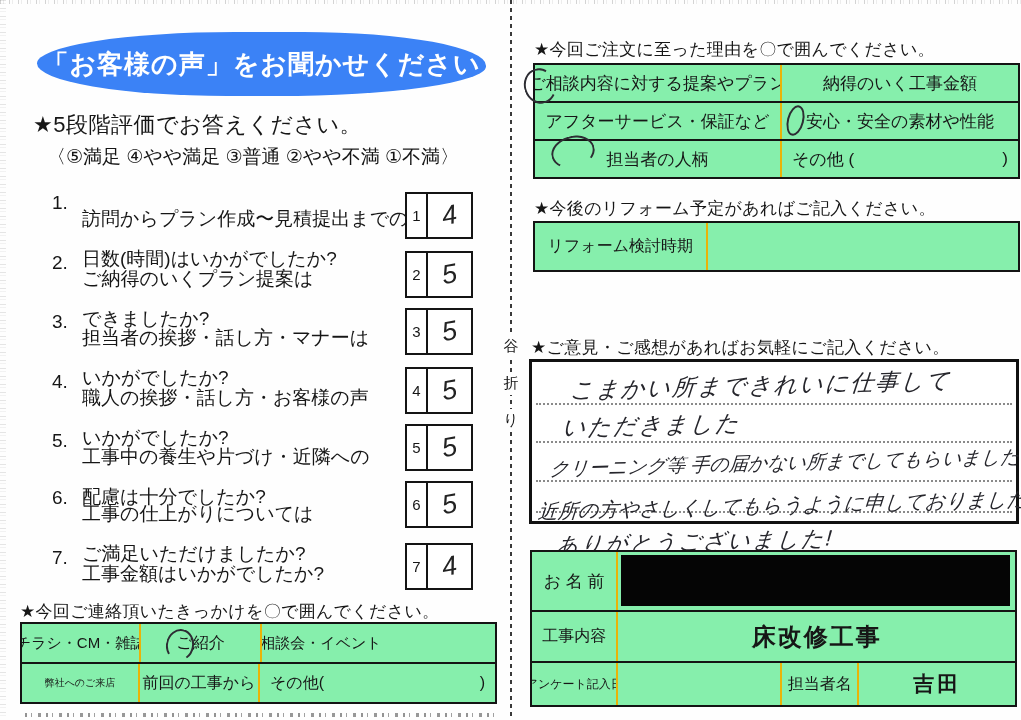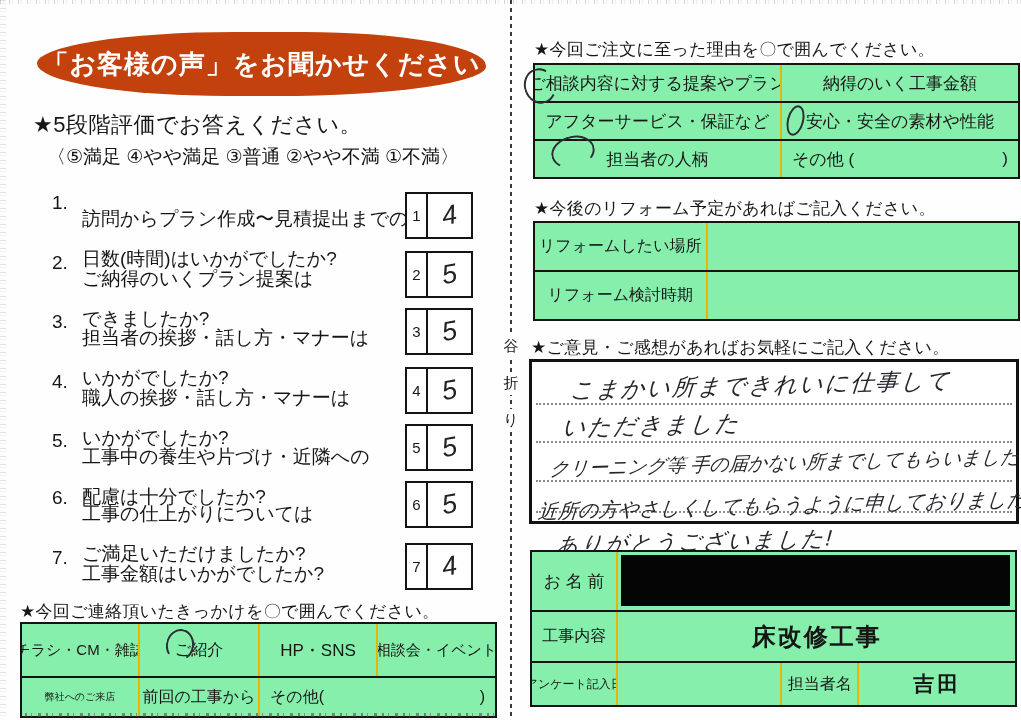--- a/index.html
+++ b/index.html
@@ -12,21 +12,21 @@
   
   .noise-top{position:absolute;left:0;top:0;width:1021px;height:4px;
     background:repeating-linear-gradient(90deg,rgba(0,0,0,.30) 0 1px,transparent 1px 3px,rgba(0,0,0,.12) 3px 4px,transparent 4px 9px);
     opacity:.55;}
   .noise-left{position:absolute;left:0;top:0;width:6px;height:720px;
     background:repeating-linear-gradient(180deg,rgba(0,0,0,.22) 0 1px,transparent 1px 3px,rgba(0,0,0,.10) 3px 4px,transparent 4px 8px);
     opacity:.45;}
   
   .title-oval{
     position:absolute;left:37px;top:32px;width:449px;height:64px;
-    background:#c2410c;border-radius:52% 48% 55% 50% / 58% 62% 55% 60%;
+    background:#3b82f6;border-radius:52% 48% 55% 50% / 58% 62% 55% 60%;
     display:flex;align-items:center;justify-content:center;
   }
   .title-oval span{color:#fff;font-size:26px;font-weight:bold;letter-spacing:1px;white-space:nowrap;}
   .h-star{position:absolute;white-space:nowrap;}
   .rating-instruction{left:33px;top:110px;font-size:22px;letter-spacing:.5px;}
   .rating-scale{position:absolute;left:47px;top:144px;font-size:19px;white-space:nowrap;}
   
   .question{position:absolute;left:52px;width:350px;font-size:19px;line-height:24px;display:flex;}
   .q-num{width:30px;flex:none;}
   .q-text div{white-space:nowrap;margin-top:16px;}
@@ -95,21 +95,21 @@
   <div class="question" style="top:310px">
     <div class="q-num">3.</div>
     <div class="q-text">
       <div>担当者の挨拶・話し方・マナーは</div>
       <div>いかがでしたか?</div>
     </div>
   </div>
   <div class="question" style="top:370px">
     <div class="q-num">4.</div>
     <div class="q-text">
-      <div>職人の挨拶・話し方・マナーは</div>
+      <div>職人の挨拶・話し方・お客様の声</div>
       <div>いかがでしたか?</div>
     </div>
   </div>
   <div class="question" style="top:429px">
     <div class="q-num">5.</div>
     <div class="q-text">
       <div>工事中の養生や片づけ・近隣への</div>
       <div>配慮は十分でしたか?</div>
     </div>
   </div>
@@ -165,24 +165,23 @@
   </div>
   <div class="score-box" style="top:543px">
     <div class="score-no">7</div>
     <div class="score-val">
         <span class="hw-score">4</span>
       </div>
   </div>
 
   <div class="h-star small-h" style="left:20px;top:600px">★今回ご連絡頂いたきっかけを〇で囲んでください。</div>
   <div class="tbl" style="left:20px;top:622px;width:477px">
-    <div class="trow" style="height:52px">
+    <div class="trow" style="height:38px">
       <div class="tcell" style="width:117px;font-size:15px">チラシ・CM・雑誌</div>
       <div class="tcell" style="width:121px;font-size:16px">ご紹介</div>
-      <div class="tcell" style="width:119px;font-size:17px">HP・SNS</div>
       <div class="tcell" style="width:120px;font-size:15px">相談会・イベント</div>
     </div>
     <div class="trow" style="height:38px">
       <div class="tcell" style="width:117px;font-size:10px">弊社へのご来店</div>
       <div class="tcell" style="width:121px;font-size:16px">前回の工事から</div>
       <div class="tcell paren-cell" style="width:239px;font-size:16px">
         <span>その他(</span>
         <span>)</span>
       </div>
     </div>
@@ -213,24 +212,20 @@
       </div>
     </div>
   </div>
   <div class="circle" style="left:524px;top:68px;width:28px;height:32px;transform:rotate(-18deg);border-right-color:transparent"></div>
   <div class="circle" style="left:787px;top:105px;width:13px;height:27px;transform:rotate(14deg)"></div>
   <div class="circle gap" style="left:551px;top:136px;width:40px;height:28px;transform:rotate(-14deg)"></div>
 
   <div class="h-star small-h" style="left:534px;top:197px">★今後のリフォーム予定があればご記入ください。</div>
   <div class="tbl" style="left:533px;top:221px;width:487px">
     <div class="trow" style="height:47px">
-      <div class="tcell" style="width:172px;font-size:16px">リフォームしたい場所</div>
-      <div class="tcell" style="width:315px"></div>
-    </div>
-    <div class="trow" style="height:47px">
       <div class="tcell" style="width:172px;font-size:16px">リフォーム検討時期</div>
       <div class="tcell" style="width:315px"></div>
     </div>
   </div>
 
   <div class="h-star small-h" style="left:531px;top:336px">★ご意見・ご感想があればお気軽にご記入ください。</div>
   <div class="comment-box">
     <div class="dotline" style="top:41px"></div>
     <div class="dotline" style="top:79px"></div>
     <div class="dotline" style="top:118px"></div>

